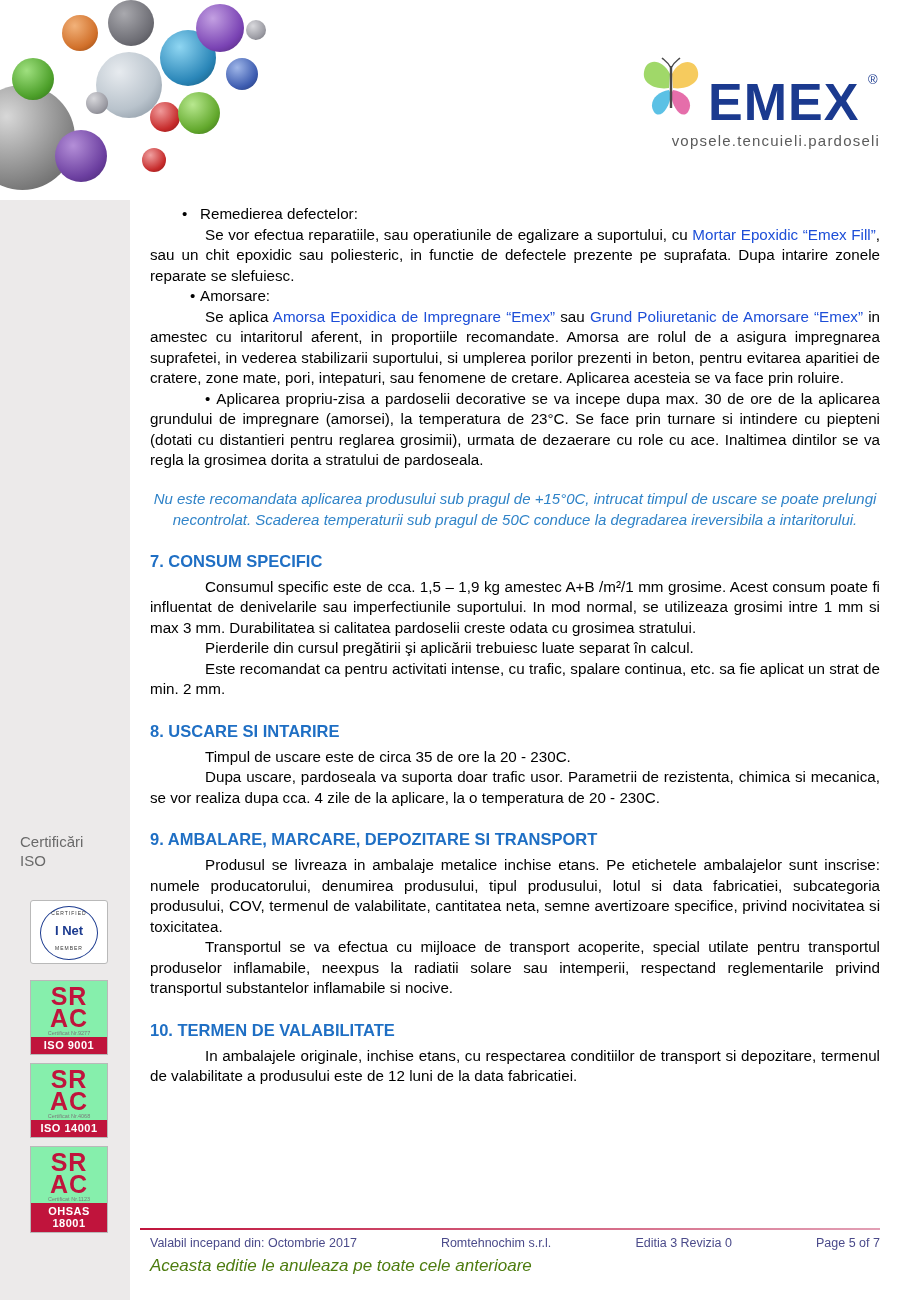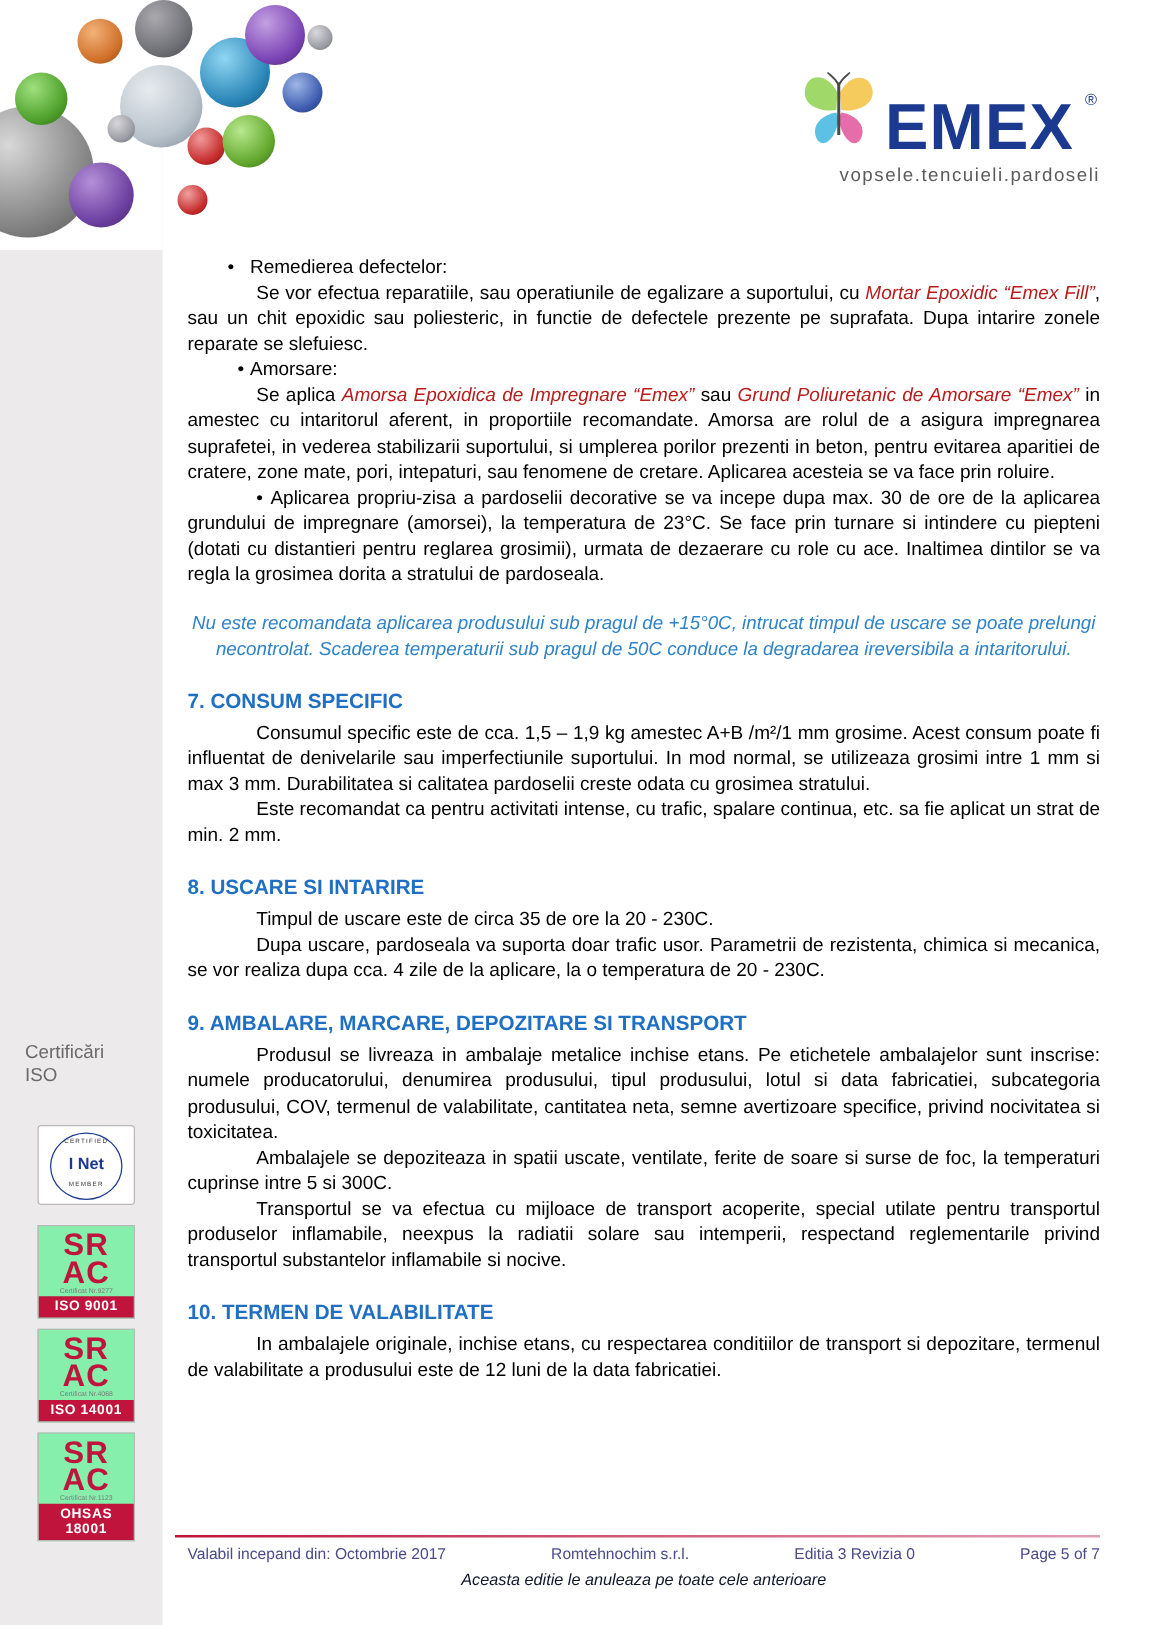--- a/index.html
+++ b/index.html
@@ -126,22 +126,21 @@
     left: 32px;
     top: 0;
   }
   .bullet-inline::before {
     content: "•";
     position: absolute;
     left: 40px;
     top: 0;
   }
   .blue-italic {
-    color: #b91c1c;
-    font-style: italic;
+    color: #1d4ed8;
   }
   .note {
     color: #2f83c8;
     font-style: italic;
     font-size: 15px;
     line-height: 21px;
     text-align: center;
     margin-top: 17px;
   }
   h2 {
@@ -259,24 +258,23 @@
     font-size: 12.5px;
     color: #4a4a8a;
     display: flex;
     justify-content: space-between;
   }
   .footer-note {
     position: absolute;
     left: 150px;
     top: 1256px;
     width: 730px;
-    text-align: center;
-    font-size: 13px;
+    font-size: 17px;
     font-style: italic;
-    color: #0f172a;
+    color: #4d7c0f;
   }
 </style>
 </head>
 <body>
 
 <div class="page">
 
   <div class="left-band"></div>
   <div class="left-band-inner"></div>
 
@@ -325,29 +323,29 @@
     </div>
 
     <p class="indent"><span>Se aplica </span><span class="blue-italic">Amorsa Epoxidica de Impregnare “Emex”</span><span> sau </span><span class="blue-italic">Grund Poliuretanic de Amorsare “Emex”</span><span> in amestec cu intaritorul aferent, in proportiile recomandate. Amorsa are rolul de a asigura impregnarea suprafetei, in vederea stabilizarii suportului, si umplerea porilor prezenti in beton, pentru evitarea aparitiei de cratere, zone mate, pori, intepaturi, sau fenomene de cretare. Aplicarea acesteia se va face prin roluire.</span></p>
 
     <p class="indent"><span style="margin-right:6px;">•</span><span>Aplicarea propriu-zisa a pardoselii decorative se va incepe dupa max. 30 de ore de la aplicarea grundului de impregnare (amorsei), la temperatura de 23°C. Se face prin turnare si intindere cu piepteni (dotati cu distantieri pentru reglarea grosimii), urmata de dezaerare cu role cu ace. Inaltimea dintilor se va regla la grosimea dorita a stratului de pardoseala.</span></p>
 
     <p class="note">Nu este recomandata aplicarea produsului sub pragul de +15°0C, intrucat timpul de uscare se poate prelungi necontrolat. Scaderea temperaturii sub pragul de 50C conduce la degradarea ireversibila a intaritorului.</p>
 
     <h2>7. CONSUM SPECIFIC</h2>
     <p class="indent">Consumul specific este de cca. 1,5 – 1,9 kg amestec A+B /m²/1 mm grosime. Acest consum poate fi influentat de denivelarile sau imperfectiunile suportului. In mod normal, se utilizeaza grosimi intre 1 mm si max 3 mm. Durabilitatea si calitatea pardoselii creste odata cu grosimea stratului.</p>
+    <p class="indent">Pierderile din cursul pregătirii şi aplicării trebuiesc luate separat în calcul.</p>
     <p class="indent">Este recomandat ca pentru activitati intense, cu trafic, spalare continua, etc. sa fie aplicat un strat de min. 2 mm.</p>
 
     <h2>8. USCARE SI INTARIRE</h2>
     <p class="indent">Timpul de uscare este de circa 35 de ore la 20 - 230C.</p>
     <p class="indent">Dupa uscare, pardoseala va suporta doar trafic usor. Parametrii de rezistenta, chimica si mecanica, se vor realiza dupa cca. 4 zile de la aplicare, la o temperatura de 20 - 230C.</p>
 
     <h2>9. AMBALARE, MARCARE, DEPOZITARE SI TRANSPORT</h2>
     <p class="indent">Produsul se livreaza in ambalaje metalice inchise etans. Pe etichetele ambalajelor sunt inscrise: numele producatorului, denumirea produsului, tipul produsului, lotul si data fabricatiei, subcategoria produsului, COV, termenul de valabilitate, cantitatea neta, semne avertizoare specifice, privind nocivitatea si toxicitatea.</p>
-    <p class="indent">Ambalajele se depoziteaza in spatii uscate, ventilate, ferite de soare si surse de foc, la temperaturi cuprinse intre 5 si 300C.</p>
     <p class="indent">Transportul se va efectua cu mijloace de transport acoperite, special utilate pentru transportul produselor inflamabile, neexpus la radiatii solare sau intemperii, respectand reglementarile privind transportul substantelor inflamabile si nocive.</p>
 
     <h2>10. TERMEN DE VALABILITATE</h2>
     <p class="indent">In ambalajele originale, inchise etans, cu respectarea conditiilor de transport si depozitare, termenul de valabilitate a produsului este de 12 luni de la data fabricatiei.</p>
   </div>
 
   <div class="cert-title">
     <div>Certificări</div>
     <div>ISO</div>
   </div>

